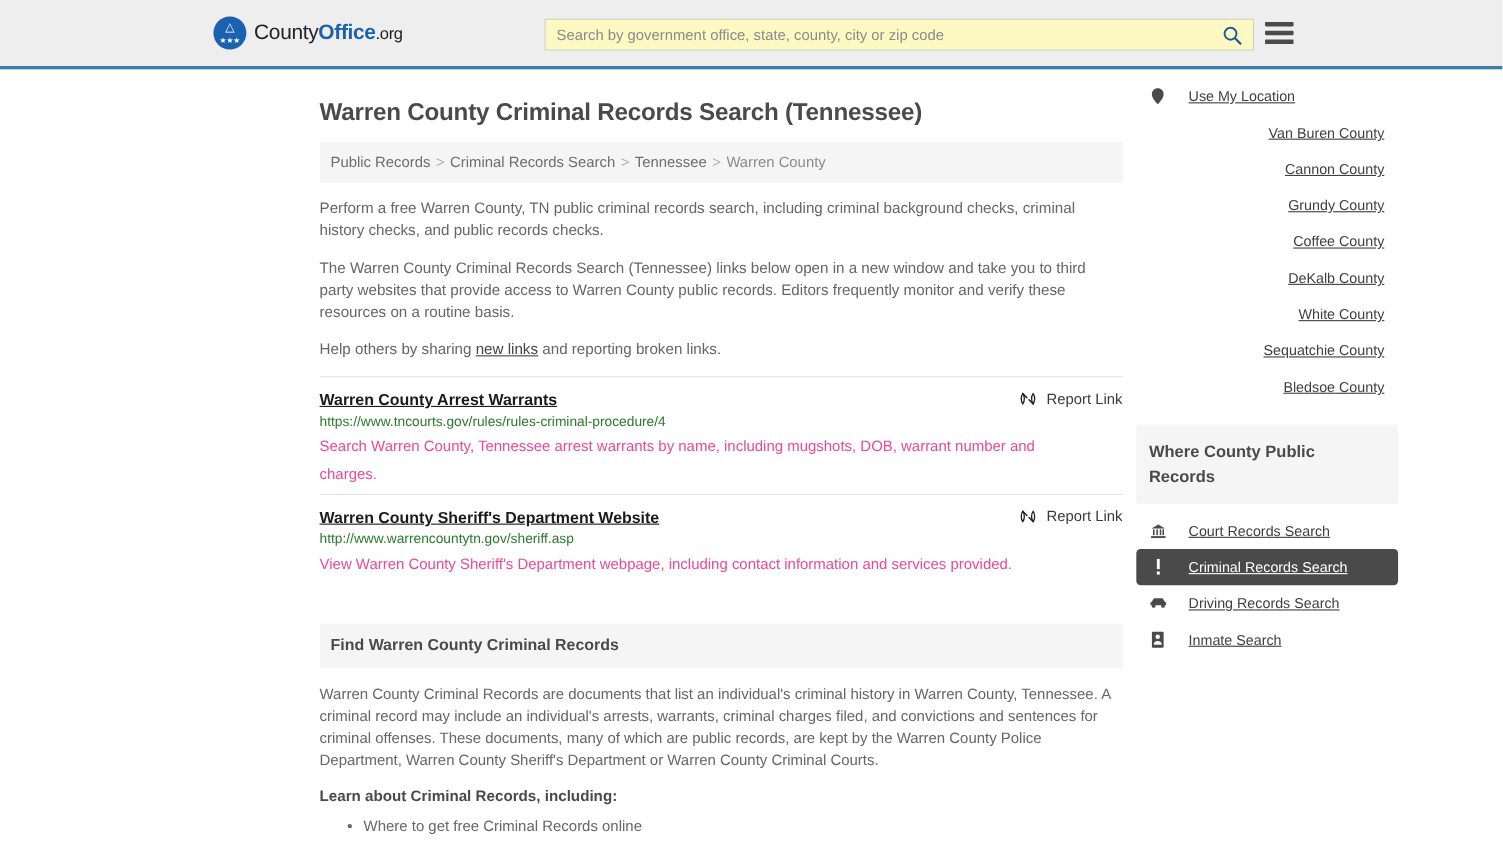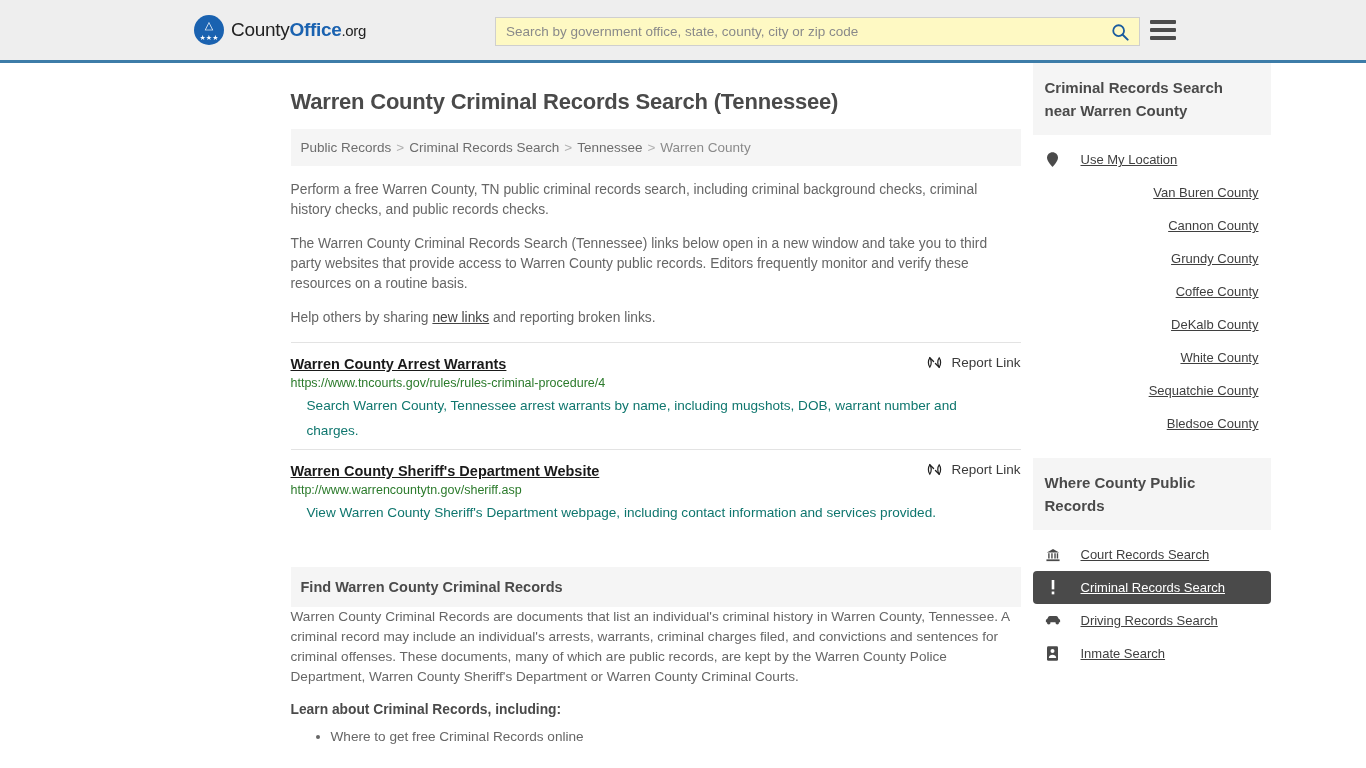--- a/index.html
+++ b/index.html
@@ -168,23 +168,22 @@
     margin-bottom: 4px;
   }
   .link-url {
     font-size: 12.5px;
     color: #2b7a2b;
     margin-bottom: 3px;
   }
   .link-desc {
     font-size: 13.6px;
     line-height: 25px;
-    color: #0f766e;
+    color: #ec4899;
     max-width: 700px;
-    margin-left: 16px;
   }
   .report-link {
     position: absolute;
     right: 0;
     top: 12px;
     display: flex;
     align-items: flex-start;
     gap: 9px;
     font-size: 13.5px;
     color: #3a3a3a;
@@ -196,20 +195,21 @@
     padding: 12px 10px;
     font-size: 14.5px;
     font-weight: bold;
     color: #4a4a4a;
     margin-top: 36px;
   }
   .section-body {
     font-size: 13.6px;
     line-height: 20px;
     color: #666666;
+    margin-top: 14px;
   }
   .learn-head {
     font-size: 13.8px;
     font-weight: bold;
     color: #4a4a4a;
     margin-top: 15px;
   }
   ul.learn-list {
     margin: 9px 0 0 0;
     padding-left: 40px;
@@ -334,21 +334,20 @@
       <div class="section-body">Warren County Criminal Records are documents that list an individual's criminal history in Warren County, Tennessee. A criminal record may include an individual's arrests, warrants, criminal charges filed, and convictions and sentences for criminal offenses. These documents, many of which are public records, are kept by the Warren County Police Department, Warren County Sheriff's Department or Warren County Criminal Courts.</div>
       <div class="learn-head">Learn about Criminal Records, including:</div>
       <ul class="learn-list">
         <li>Where to get free Criminal Records online</li>
       </ul>
     </div>
 
     <div class="side-col">
 
       <div class="side-block">
-        <div class="side-head">Criminal Records Search near Warren County</div>
         <div class="side-list">
 
           <div class="side-item">
             <span class="side-ico">
               <svg width="11" height="15" viewBox="0 0 12 16">
                   <path d="M6 0 C2.7 0 0 2.7 0 6 C0 10 6 16 6 16 C6 16 12 10 12 6 C12 2.7 9.3 0 6 0 Z" fill="#4a4a4a"></path>
                 </svg>
             </span>
             <a>Use My Location</a>
           </div>

